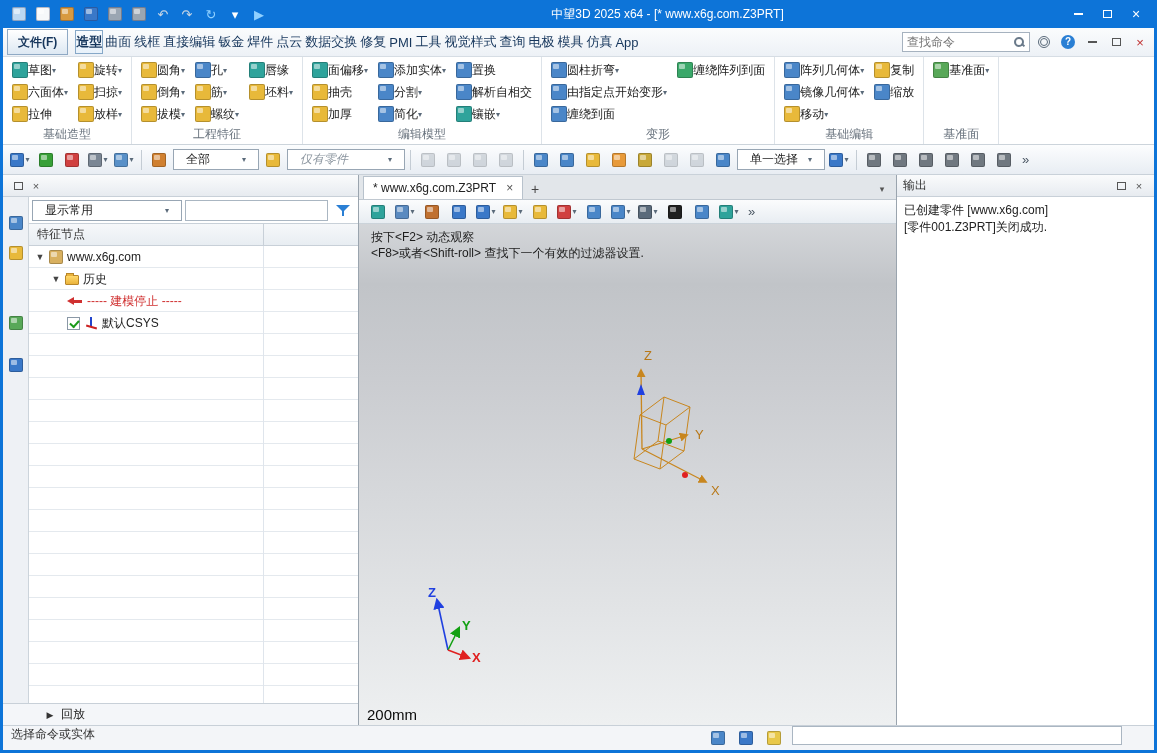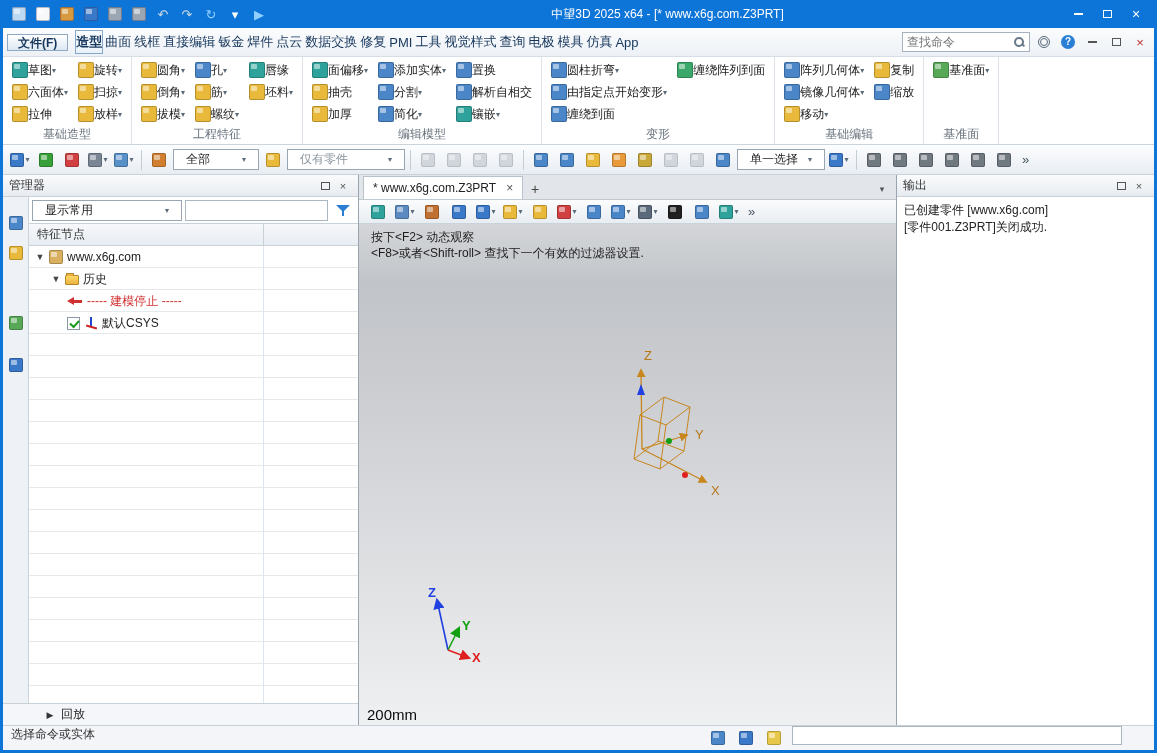--- a/index.html
+++ b/index.html
@@ -9,21 +9,21 @@
 
 .titlebar{height:28px;display:flex;align-items:center;color:#fff;padding:0 4px;gap:1px;}
 .qbtn{width:24px;height:22px;background:transparent;border:none;display:flex;align-items:center;justify-content:center;color:#fff;font-size:13px;cursor:default;}
 .qbtn .ic{box-shadow:inset 0 0 0 1px rgba(0,0,40,.25);}
 .title-text{flex:1;text-align:center;font-size:12px;white-space:nowrap;overflow:hidden;}
 .wctl{width:28px;height:22px;background:transparent;border:none;color:#fff;display:flex;align-items:center;justify-content:center;font-size:14px;}
 .glyph-min{width:9px;height:2px;background:currentColor;display:inline-block;}
 .wbox{width:9px;height:8px;border:1px solid currentColor;display:inline-block;}
 
 .menubar{height:29px;display:flex;align-items:center;background:linear-gradient(#fbfcfd,#edf1f6);border-bottom:1px solid #d6dde4;padding:0 4px;gap:1px;}
-.filebtn{height:17px;padding:0 10px;border:1px solid #8fa9c4;background:linear-gradient(#ffffff,#dde8f3);color:#16365c;font-weight:bold;font-size:12px;margin-right:6px;}
+.filebtn{height:26px;padding:0 10px;border:1px solid #8fa9c4;background:linear-gradient(#ffffff,#dde8f3);color:#16365c;font-weight:bold;font-size:12px;margin-right:6px;}
 .mtab{height:24px;padding:0 0;border:1px solid transparent;background:transparent;color:#16365c;font-size:13px;white-space:nowrap;}
 .mtab.active{border:1px solid #86a8c8;background:linear-gradient(#f8fbfe,#e8f1fa);font-weight:bold;}
 .menuright{margin-left:auto;display:flex;align-items:center;gap:4px;}
 .searchbox{width:128px;height:20px;border:1px solid #a6b2bf;background:#fff;display:flex;align-items:center;padding:0 4px;}
 .searchbox input{flex:1;border:none;outline:none;font-size:12px;color:#333;min-width:0;background:transparent;}
 .mag{width:12px;height:12px;position:relative;flex:none;}
 .mag::before{content:"";position:absolute;left:1px;top:1px;width:6px;height:6px;border:2px solid #6a7a8a;border-radius:50%;}
 .mag::after{content:"";position:absolute;left:8px;top:8px;width:4px;height:2px;background:#6a7a8a;transform:rotate(45deg);}
 .mrbtn{width:20px;height:20px;border:none;background:transparent;display:flex;align-items:center;justify-content:center;color:#555;font-size:12px;}
 .gear{width:12px;height:12px;border-radius:50%;border:3px double #5a6a7a;}
@@ -446,21 +446,21 @@
         <button class="tbtn">
           <span class="ic sm" style="background: rgb(208, 128, 48);"></span>
         </button>
         <div class="combo" style="width: 86px;">
           <span class="cval">全部</span>
           <span class="carr">▾</span>
         </div>
         <button class="tbtn">
           <span class="ic sm" style="background: rgb(232, 185, 58);"></span>
         </button>
-        <div class="combo muted" style="width: 118px;">
+        <div class="combo muted" style="width: 118px; font-style: italic;">
           <span class="cval">仅有零件</span>
           <span class="carr">▾</span>
         </div>
         <span class="vsep"></span>
         <button class="tbtn dis">
           <span class="ic sm" style="background: rgb(182, 190, 198);"></span>
         </button>
         <button class="tbtn dis">
           <span class="ic sm" style="background: rgb(182, 190, 198);"></span>
         </button>
@@ -522,21 +522,20 @@
         <button class="tbtn">
           <span class="ic sm" style="background: rgb(112, 120, 128);"></span>
         </button>
         <span class="overflow">»</span>
       </div>
 
     <div class="main">
 
       <div class="leftpane">
         <div class="panehdr">
-          <span class="ph-title">管理器</span>
           <button class="phbtn">
               <span class="wbox"></span>
             </button>
           <button class="phbtn">
               <span>×</span>
             </button>
         </div>
         <div class="leftbody">
           <div class="strip" id="strip">
               <button class="tbtn">

